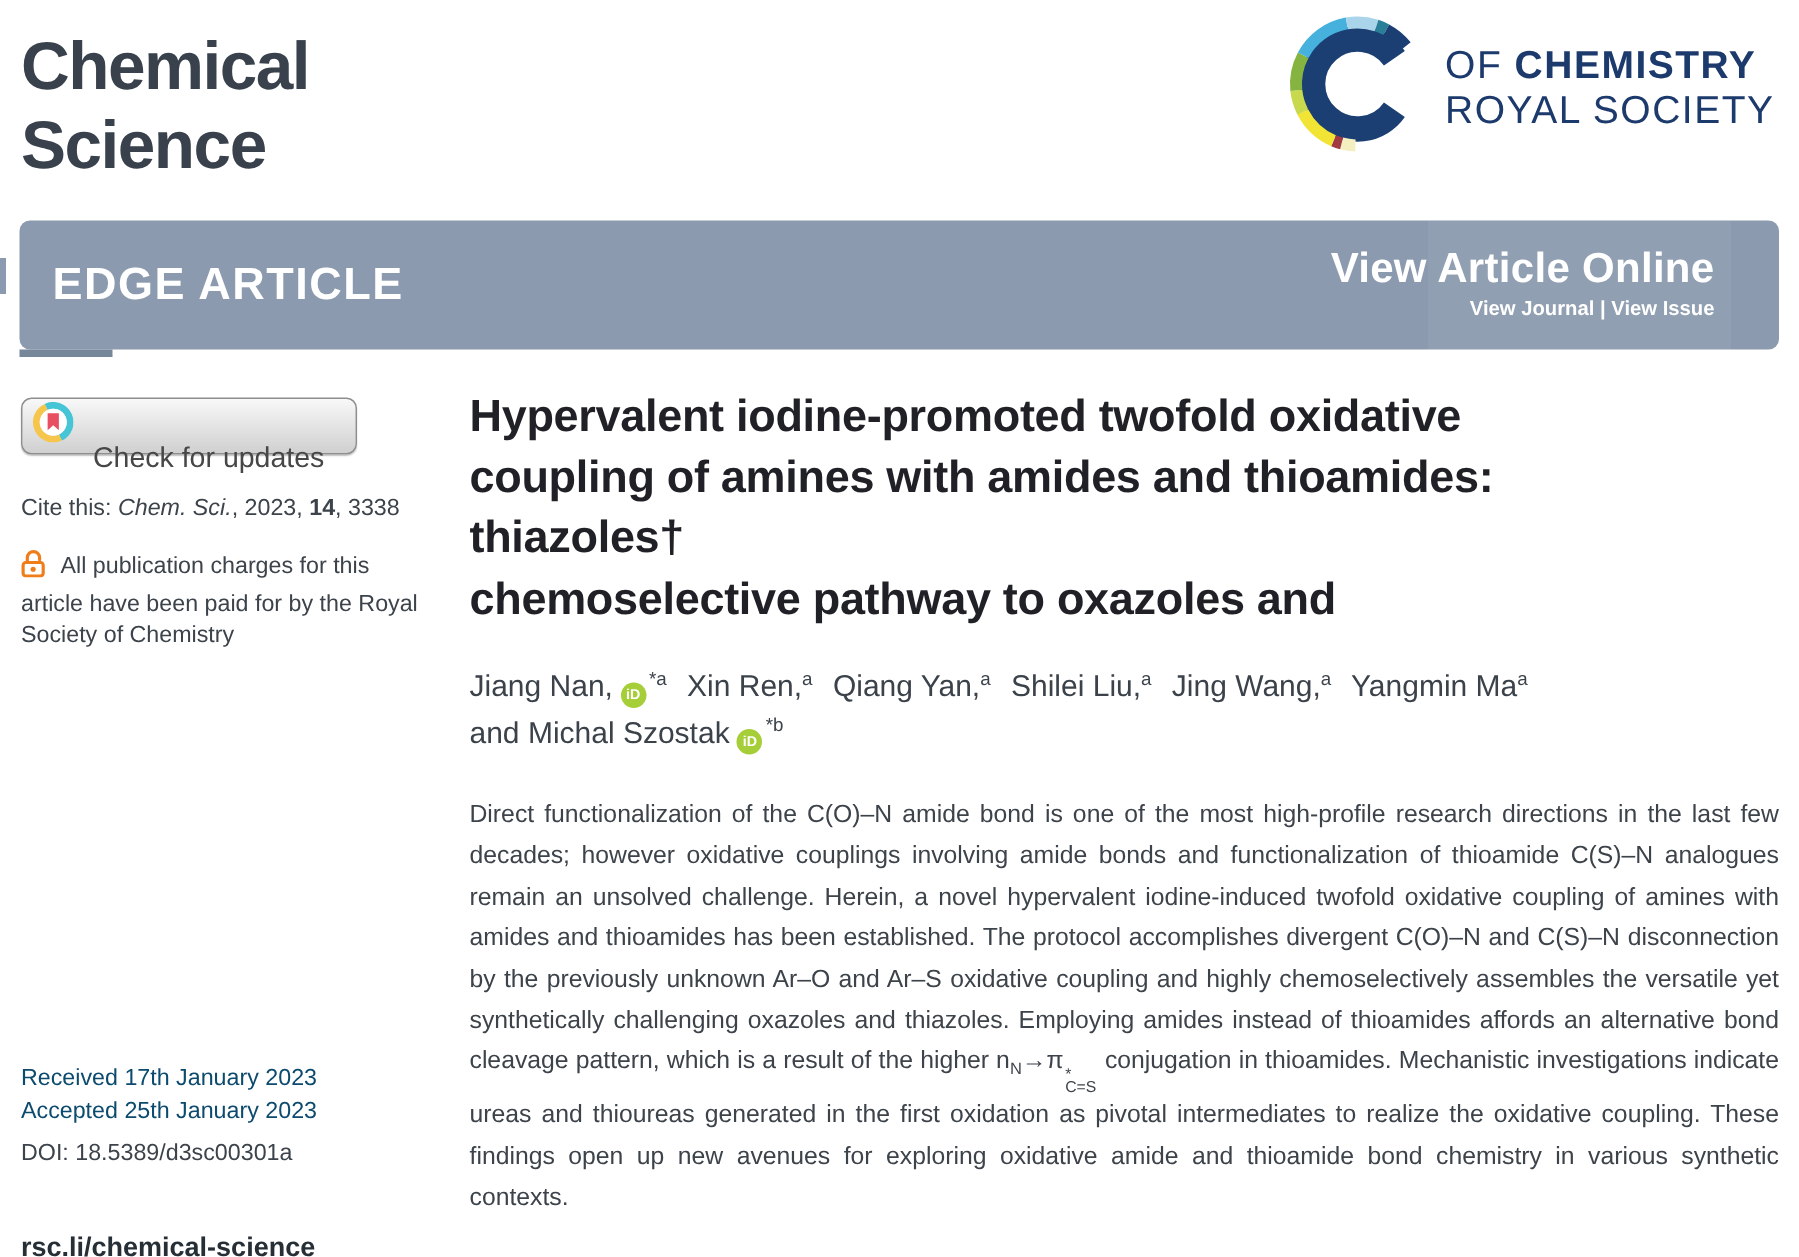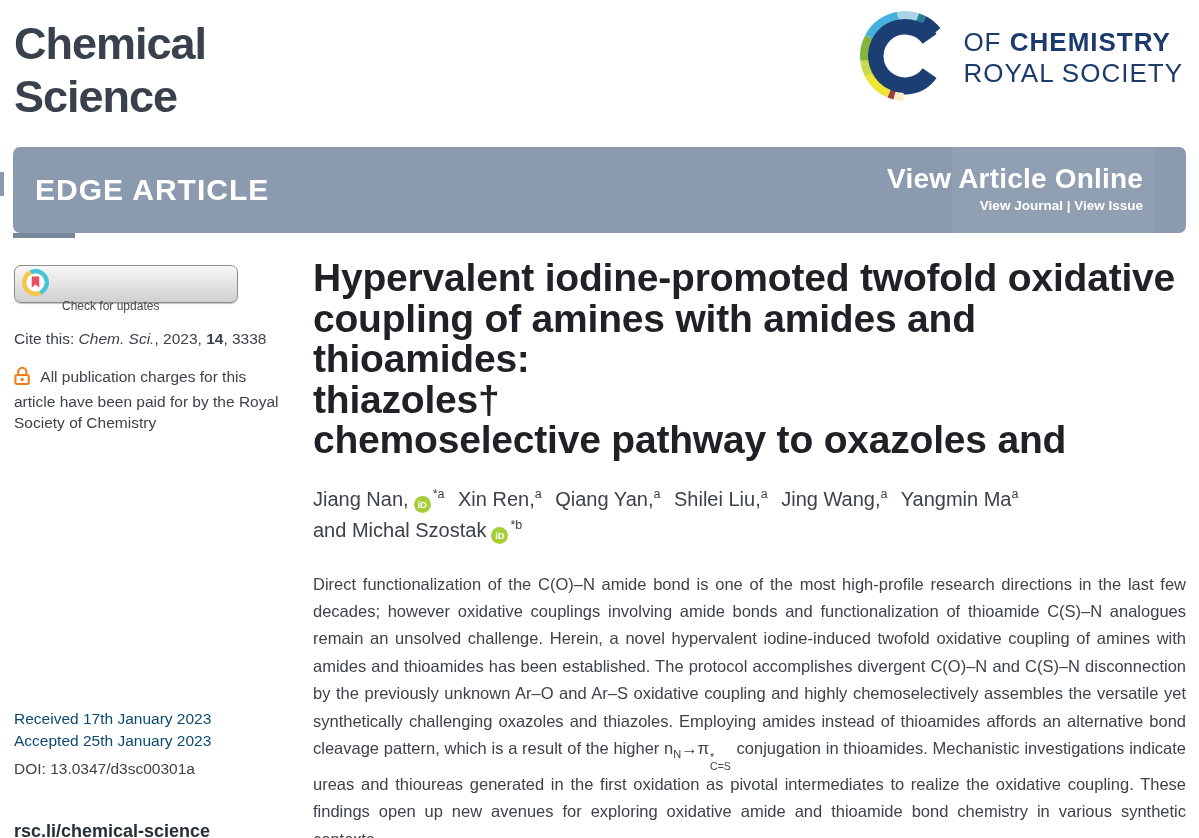--- a/index.html
+++ b/index.html
@@ -41,39 +41,39 @@
 
   
   .check-updates {
     position:absolute; left:14px; top:265px; width:224px; height:38px;
     border:1px solid #8e8e8e; border-radius:7px;
     background:linear-gradient(#f8f8f8, #d0d0d0);
     display:flex; align-items:center; cursor:pointer;
     box-shadow:0 1px 1px rgba(0,0,0,0.25);
   }
   .check-updates .cm-logo { margin-left:7px; flex:0 0 auto; display:block; }
-  .check-updates .cm-label { margin-left:13px; font-size:12px; color:#474747;margin-top:43px; }
+  .check-updates .cm-label { margin-left:13px; font-size:19px; color:#474747;margin-top:43px; }
 
   .cite-line { position:absolute; left:14px; top:330px; font-size:15.5px; color:#3c434b; }
   .cite-line .it { font-style:italic; }
   .cite-line .b { font-weight:700; }
 
   .oa-note {
     position:absolute; left:14px; top:366px; width:272px;
     font-size:15.5px; line-height:21.5px; color:#3c434b;
   }
   .oa-icon { vertical-align:-3px; margin-right:5px; }
 
   .dates { position:absolute; left:14px; top:708px; font-size:15.5px; line-height:21.5px; color:#0c4a6e; }
   .doi-line { position:absolute; left:14px; top:760px; font-size:15.5px; color:#3c434b; }
   .journal-link { position:absolute; left:14px; top:801px; font-size:18px; font-weight:700; color:#262e36; cursor:pointer;margin-top:20px; }
 
   
   .main { position:absolute; left:313px; top:258px; width:873px; }
-  .article-title { font-size:39px; font-weight:700; color:#1f2126; line-height:40.5px; letter-spacing:-0.2px; }
+  .article-title { font-size:30px; font-weight:700; color:#1f2126; line-height:40.5px; letter-spacing:-0.2px; }
   .authors { margin-top:23px; font-size:20px; color:#3b424a; line-height:31px; }
   .author { margin-right:8px; }
   .author.nowrap { white-space:nowrap; }
   .authors sup { font-size:12.5px; vertical-align:super; line-height:0; }
   .orcid-badge {
     display:inline-flex; width:17px; height:17px; border-radius:50%;
     background:#a6ce39; color:#ffffff; font-size:9.5px; font-weight:700;
     align-items:center; justify-content:center; vertical-align:-2px;
     margin:0 2px 0 5px; cursor:pointer;
   }
@@ -156,21 +156,21 @@
       <circle cx="8.1" cy="13.5" r="1.7" fill="#ef7d1a"></circle>
     </svg>
   </span><span>All publication charges for this article have been paid for by the Royal Society of Chemistry</span>
 </div>
 
 <div class="dates">
   <div>Received 17th January 2023</div>
   <div>Accepted 25th January 2023</div>
 </div>
 
-<div class="doi-line">DOI: 13.0347/d3sc00301a</div>
+<div class="doi-line">DOI: 18.5389/d3sc00301a</div>
 
 <div class="journal-link">rsc.li/chemical-science</div>
 
 <div class="main">
   <div class="article-title">
     <div>Hypervalent iodine-promoted twofold oxidative</div>
     <div>coupling of amines with amides and thioamides:</div>
     <div>thiazoles†</div>
     <div>chemoselective pathway to oxazoles and</div>
   </div>

